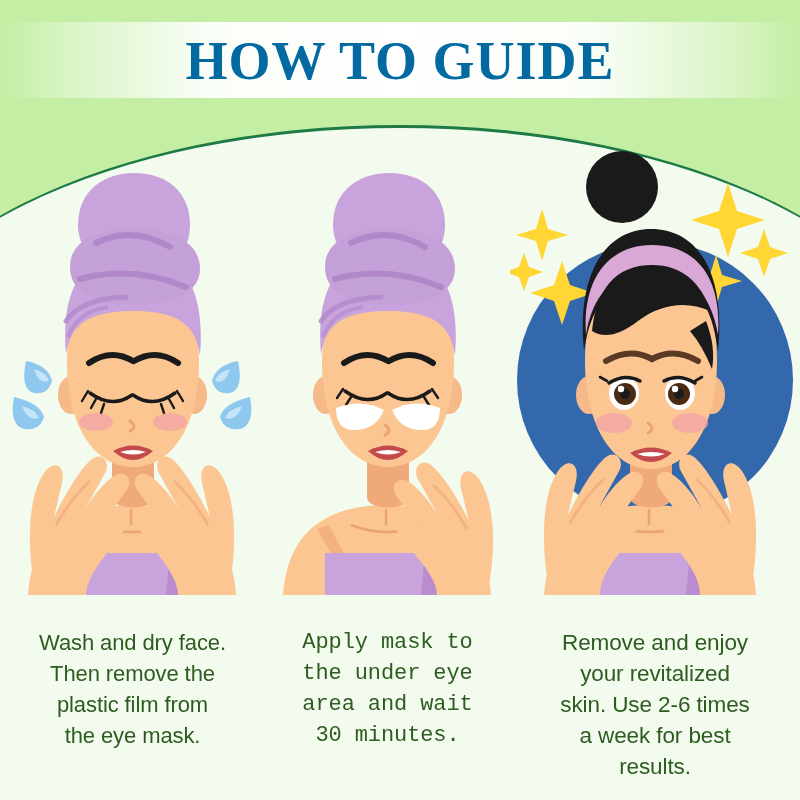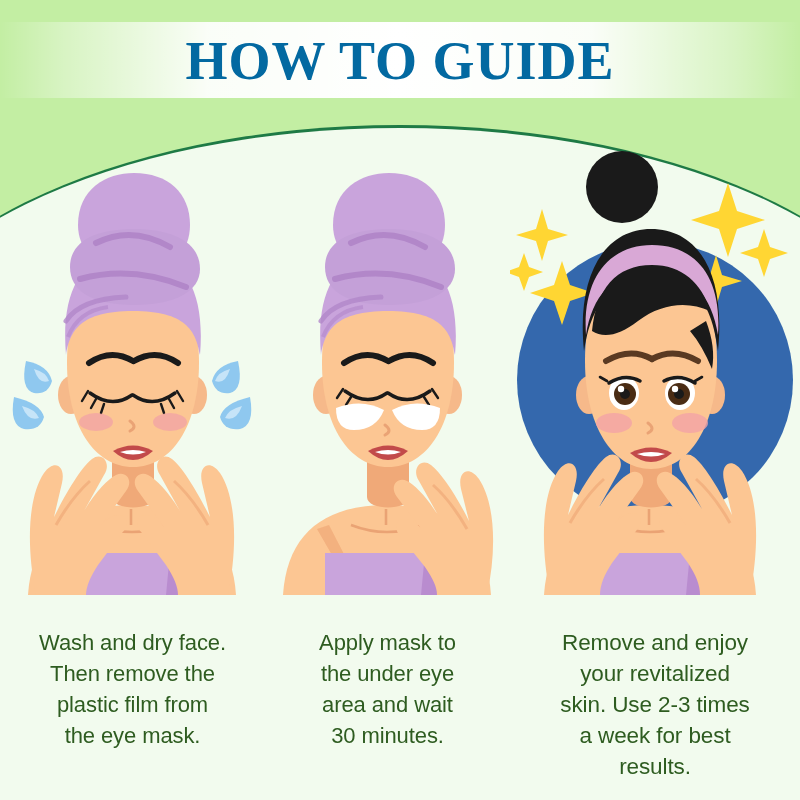--- a/index.html
+++ b/index.html
@@ -39,21 +39,21 @@
   .stage{
     position:absolute;left:-130px;top:125px;width:1060px;height:1200px;
     border-radius:50% 50% 0 0 / 22% 22% 0 0;
     background:#f2fbee;
     border-top:3px solid #1e7a45;
     box-sizing:border-box;
   }
   
   .panel{position:absolute;top:125px;height:675px;}
   #panel-1{left:0;width:265px;}
-  #panel-2{left:265px;width:245px;}
+  #panel-2{left:265px;width:245px;font-family:Liberation Mono, monospace;}
   #panel-3{left:510px;width:290px;}
 
   .fig{position:absolute;left:0;top:0;width:100%;height:470px;}
   .svgwrap{position:absolute;left:0;top:0;width:100%;height:100%;}
 
   
   .caption{
     position:absolute;left:0;width:100%;
     top:478px;
     text-align:center;
@@ -273,18 +273,18 @@
 
         <path d="M40 470 C30 418 32 370 48 346 C58 332 70 338 66 356 L58 390 C72 362 86 340 96 332 C106 324 116 336 108 348 L88 384 C100 364 112 352 120 348 C130 343 138 354 130 364 L104 400 C108 394 116 388 122 388 C132 388 134 398 126 406 L102 438 C94 450 90 460 90 470 Z" fill="#fcc693"></path>
         <path d="M60 398 q16 -28 34 -44" stroke="#f0a978" stroke-width="3" fill="none" opacity="0.7"></path>
 
         <path d="M240 470 C250 418 248 370 232 346 C222 332 210 338 214 356 L222 390 C208 362 194 340 184 332 C174 324 164 336 172 348 L192 384 C180 364 168 352 160 348 C150 343 142 354 150 364 L176 400 C172 394 164 388 158 388 C148 388 146 398 154 406 L178 438 C186 450 190 460 190 470 Z" fill="#fcc693"></path>
         <path d="M220 398 q-16 -28 -34 -44" stroke="#f0a978" stroke-width="3" fill="none" opacity="0.7"></path>
       </svg>
     </div>
     <div class="caption" id="caption-3">Remove and enjoy
 your revitalized
-skin. Use 2-3 times
+skin. Use 2-6 times
 a week for best
 results.</div>
   </div>
 
 </div>
 
 </body></html>

